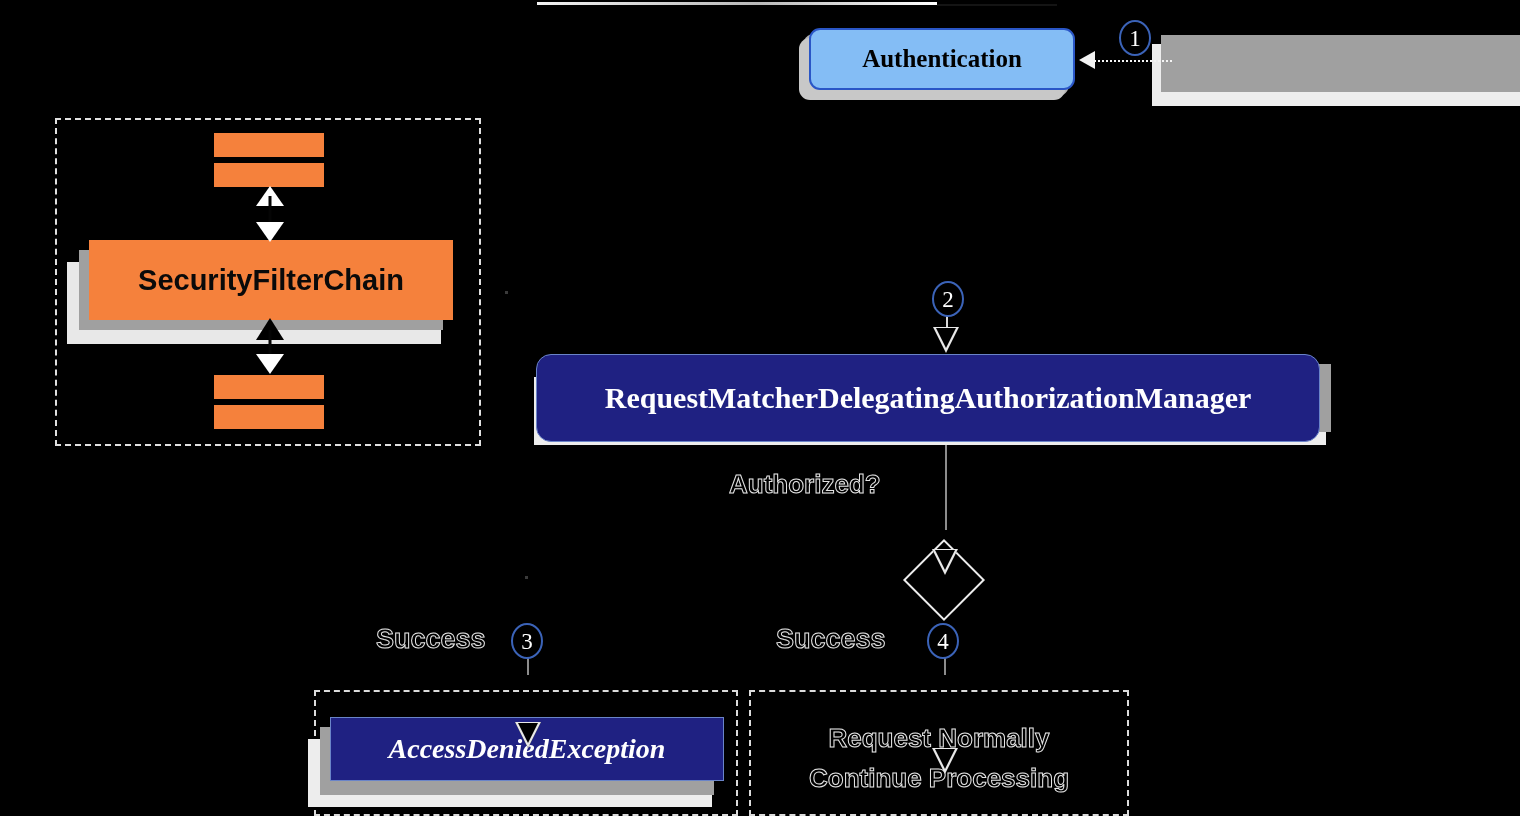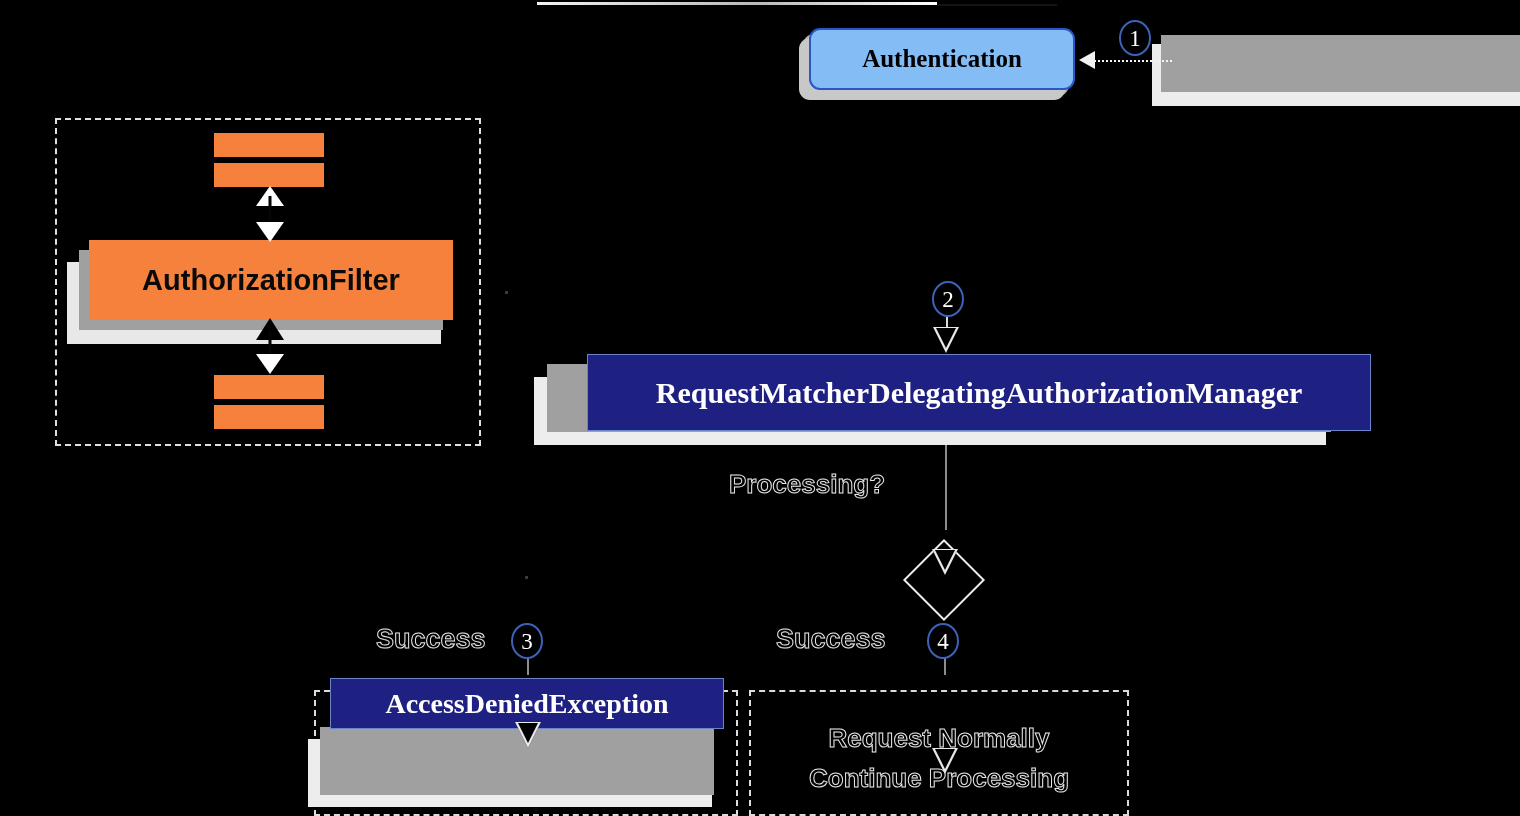--- a/index.html
+++ b/index.html
@@ -180,26 +180,26 @@
     display: flex; align-items: center; justify-content: center;
     box-sizing: border-box;
     z-index: 6;
   }
   .label-serif-white {
     font-family: "Liberation Serif", "DejaVu Serif", serif;
     font-weight: bold;
     color: #ffffff;
     white-space: nowrap;
   }
-  .node-rmdam { left: 548px; top: 354px; width: 784px; height: 77px; }
+  .node-rmdam { left: 497px; top: 354px; width: 784px; height: 88px; border-radius: 15px; }
   .node-rmdam .label-serif-white { font-size: 30px; }
   .node-rmdam-sh1 { left: 508px; top: 364px; width: 784px; height: 68px; background:#a0a0a0; z-index:5; }
   .node-rmdam-sh2 { left: 495px; top: 377px; width: 792px; height: 68px; background:#ededed; z-index:4; }
 
-  .node-ade { left: 291px; top: 678px; width: 394px; height: 51px; }
+  .node-ade { left: 291px; top: 717px; width: 394px; height: 64px; font-style: italic; }
   .node-ade .label-serif-white { font-size: 28px; }
   .node-ade-sh1 { left: 281px; top: 727px; width: 394px; height: 68px; background:#a0a0a0; z-index:5; }
   .node-ade-sh2 { left: 269px; top: 739px; width: 404px; height: 68px; background:#ededed; z-index:4; }
 
   
   .vline { background: #8c8c8c; width: 2px; z-index: 3; }
   .vline-white { background: #d8d8d8; width: 2px; z-index: 3; }
 
   
   .outline-text {
@@ -299,21 +299,21 @@
 
   <div class="abs dbl-arrow" style="left:216px; top:186px; width:30px; height:56px;">
     <div class="tri-up-hollow" style="top:0;"></div>
     <div class="stem" style="top:10px; height:36px;"></div>
     <div class="tri-down-hollow" style="top:36px;"></div>
   </div>
 
   <div class="abs node-authzfilter-sh2"></div>
   <div class="abs node-authzfilter-sh1"></div>
   <div class="abs node-authzfilter">
-    <span class="label-sans-dark">AuthorizationFilter</span>
+    <span class="label-sans-dark">SecurityFilterChain</span>
   </div>
 
   <div class="abs dbl-arrow" style="left:216px; top:318px; width:30px; height:58px;">
     <div class="tri-up-solid" style="top:0;"></div>
     <div class="stem" style="top:12px; height:34px;"></div>
     <div class="tri-down-hollow" style="top:36px;"></div>
   </div>
 
   <div class="abs filter-bar" style="left:175px; top:375px;"></div>
   <div class="abs filter-bar" style="left:175px; top:405px;"></div>
@@ -328,21 +328,21 @@
   <div class="abs tri-down-outline" style="left:894px; top:327px;"></div>
 
   <div class="abs node-rmdam-sh2"></div>
   <div class="abs node-rmdam-sh1"></div>
   <div class="abs node-navy node-rmdam">
     <span class="label-serif-white">RequestMatcherDelegatingAuthorizationManager</span>
   </div>
 
   <div class="abs vline" style="left:906px; top:422px; height:108px;"></div>
   <div class="abs tri-down-outline" style="left:893px; top:523px;"></div>
-  <div class="abs outline-text" style="left:690px; top:469px; font-size:26px;">Processing?</div>
+  <div class="abs outline-text" style="left:690px; top:469px; font-size:26px;">Authorized?</div>
 
   <div class="abs diamond"></div>
 
   <div class="abs vline" style="left:876px; top:580px; width:0; height:0;"></div>
   <div class="abs outline-text" style="left:337px; top:624px; font-size:27px;">Success</div>
   <div class="abs step-circle" style="left:472px; top:623px;">
     <span>3</span>
   </div>
   <div class="abs vline" style="left:488px; top:657px; height:18px;"></div>
   <div class="abs tri-down-outline" style="left:476px; top:670px;"></div>

